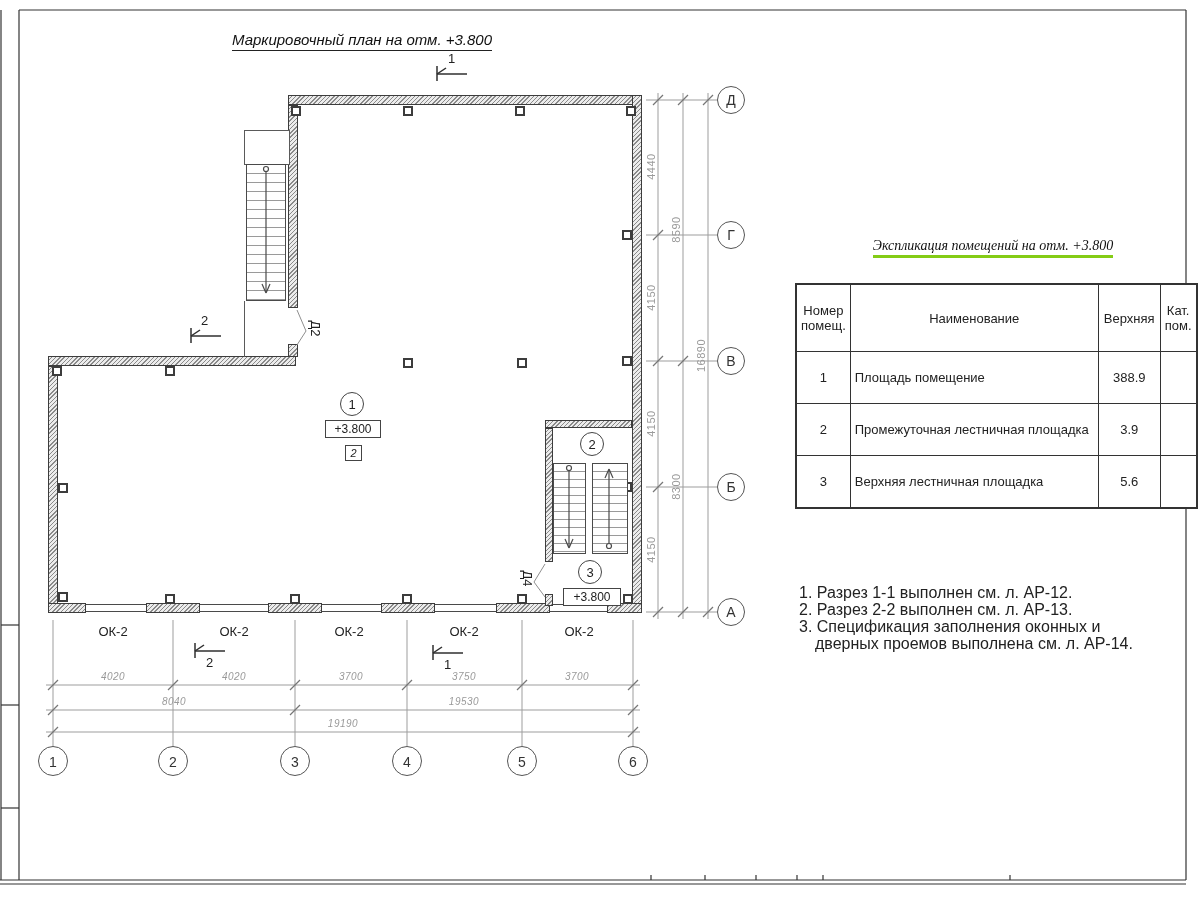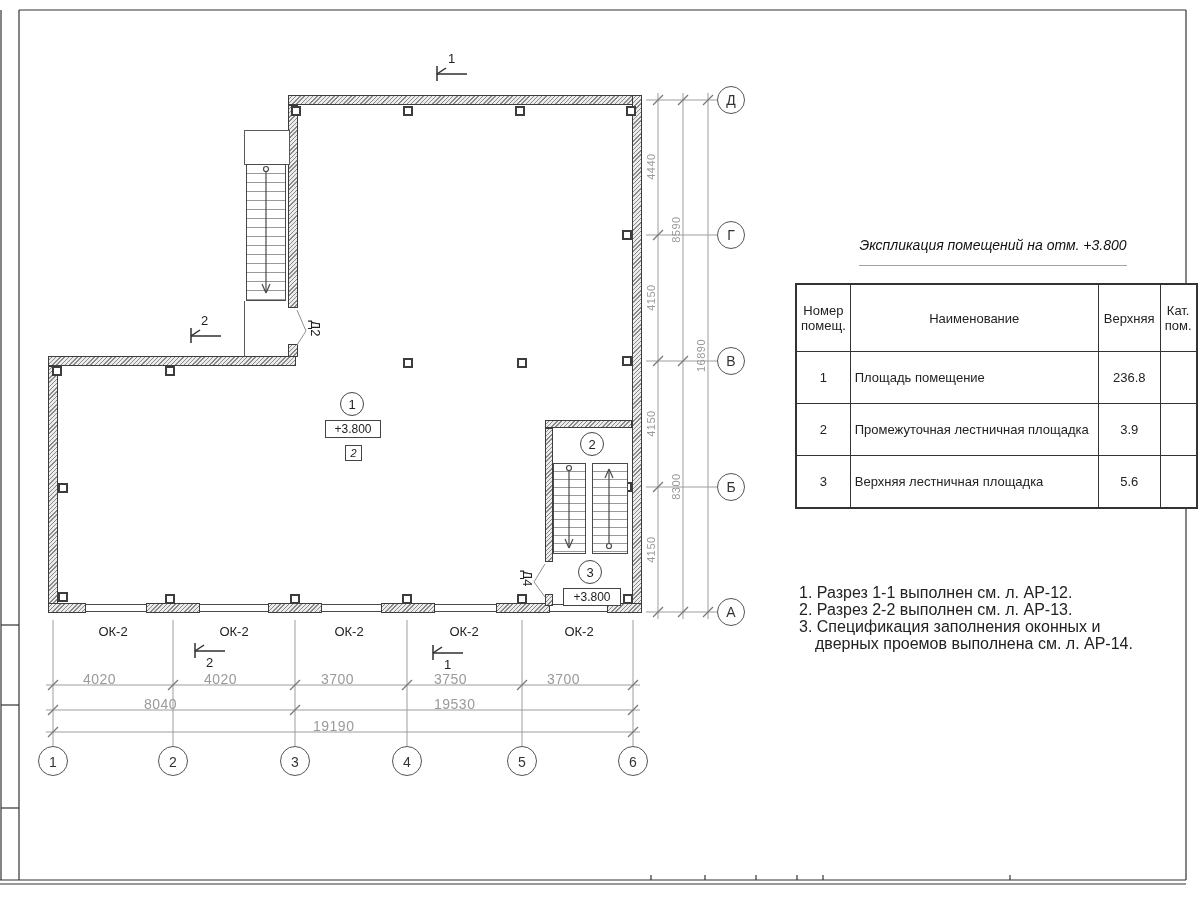--- a/index.html
+++ b/index.html
@@ -21,62 +21,63 @@
   }
   
   .flight{
     position:absolute;box-sizing:border-box;border:1px solid #4a4a4a;background:
     repeating-linear-gradient(180deg,#fff 0px,#fff 7px,#9a9a9a 7px,#9a9a9a 8px);
   }
   .flight.coarse{background:repeating-linear-gradient(180deg,#fff 0px,#fff 8px,#9a9a9a 8px,#9a9a9a 9px);}
   .thinbox{position:absolute;box-sizing:border-box;border:1px solid #5a5a5a;background:#fff;}
   .win-band{position:absolute;box-sizing:border-box;border-top:1px solid #4a4a4a;border-bottom:1px solid #4a4a4a;background:#fff;}
   
-  .hdim{position:absolute;width:60px;text-align:left;font-size:14px;color:#9a9a9a;letter-spacing:0.5px;}
+  .hdim{position:absolute;width:60px;text-align:center;font-size:10px;color:#9a9a9a;letter-spacing:0.5px;font-style:italic;}
   .vdim{position:absolute;width:44px;height:13px;text-align:center;font-size:11px;color:#9a9a9a;letter-spacing:0.5px;transform:rotate(-90deg);}
   
   .axis-c{position:absolute;width:30px;height:30px;border:1px solid #555;border-radius:50%;
     text-align:center;line-height:30px;font-size:14px;color:#333;background:#fff;box-sizing:border-box;}
   .axis-c.sm{width:28px;height:28px;line-height:26px;}
   
   .room-circle{position:absolute;width:24px;height:24px;border:1px solid #444;border-radius:50%;
     text-align:center;line-height:24px;font-size:13px;color:#222;background:#fff;box-sizing:border-box;}
   .level-box{position:absolute;border:1px solid #444;background:#fff;text-align:center;
     font-size:12px;height:16px;line-height:16px;color:#222;}
   .finish-box{position:absolute;border:1px solid #444;background:#fff;text-align:center;
     font-size:11px;font-style:italic;width:15px;height:14px;line-height:14px;color:#222;}
   .door-label{position:absolute;font-size:13px;color:#222;transform:rotate(90deg);width:26px;text-align:center;}
   .sec-label{position:absolute;font-size:13px;color:#222;}
   .ok-label{position:absolute;width:50px;text-align:center;font-size:13px;color:#222;}
   
   .main-title{position:absolute;left:232px;top:31px;font-size:15px;font-style:italic;
     border-bottom:1px solid #222;padding-bottom:2px;color:#111;}
   .sched-title{position:absolute;left:838px;top:237px;width:310px;text-align:center;
     font-size:14px;font-style:italic;color:#111;}
-  .sched-title span{border-bottom:1px solid #84cc16;padding-bottom:12px;}
+  .sched-title span{border-bottom:3px solid #84cc16;padding-bottom:2px;font-family:Liberation Serif, serif;}
   
   table.sched{position:absolute;left:795px;top:283px;border-collapse:collapse;background:#fff;
     font-size:13px;color:#222;border:2px solid #333;}
   table.sched td,table.sched th{border:1px solid #333;font-weight:normal;padding:18px 4px;box-sizing:border-box;margin-top:38px;}
   table.sched th{height:44px;text-align:center;}
   table.sched td{height:26px;}
   .c-num{width:48px;text-align:center;}
   .c-name{width:248px;text-align:left;}
   .c-area{width:62px;text-align:center;}
   .c-cat{width:34px;text-align:center;}
   .total-name{text-align:right;}
   
   .notes{position:absolute;left:799px;top:584px;width:345px;font-size:16px;color:#222;line-height:17px;}
   .notes div{text-indent:-16px;padding-left:16px;}
 </style>
 </head>
 <body>
 
 <div id="sheet">
 
+  <div class="main-title">Маркировочный план на отм. +3.800</div>
   <div class="sched-title"><span>Экспликация помещений на отм. +3.800</span></div>
 
   <div class="wall" style="left:288px;top:95px;width:354px;height:10px;"></div>
   <div class="wall" style="left:632px;top:95px;width:10px;height:517px;"></div>
   <div class="wall" style="left:288px;top:105px;width:10px;height:203px;"></div>
   <div class="wall" style="left:288px;top:344px;width:10px;height:13px;"></div>
   <div class="wall" style="left:48px;top:356px;width:248px;height:10px;"></div>
   <div class="wall" style="left:48px;top:366px;width:10px;height:246px;"></div>
 
   <div class="win-band" style="left:48px;top:604px;width:594px;height:8px;"></div>
@@ -286,21 +287,21 @@
     <tbody>
         <tr>
       <th class="c-num">Номер помещ.</th>
       <th class="c-name">Наименование</th>
       <th class="c-area">Верхняя</th>
       <th class="c-cat">Кат. пом.</th>
     </tr>
     <tr>
       <td class="c-num">1</td>
       <td class="c-name">Площадь помещение</td>
-      <td class="c-area">236.8</td>
+      <td class="c-area">388.9</td>
       <td class="c-cat"></td>
     </tr>
     <tr>
       <td class="c-num">2</td>
       <td class="c-name">Промежуточная лестничная площадка</td>
       <td class="c-area">3.9</td>
       <td class="c-cat"></td>
     </tr>
     <tr>
       <td class="c-num">3</td>

